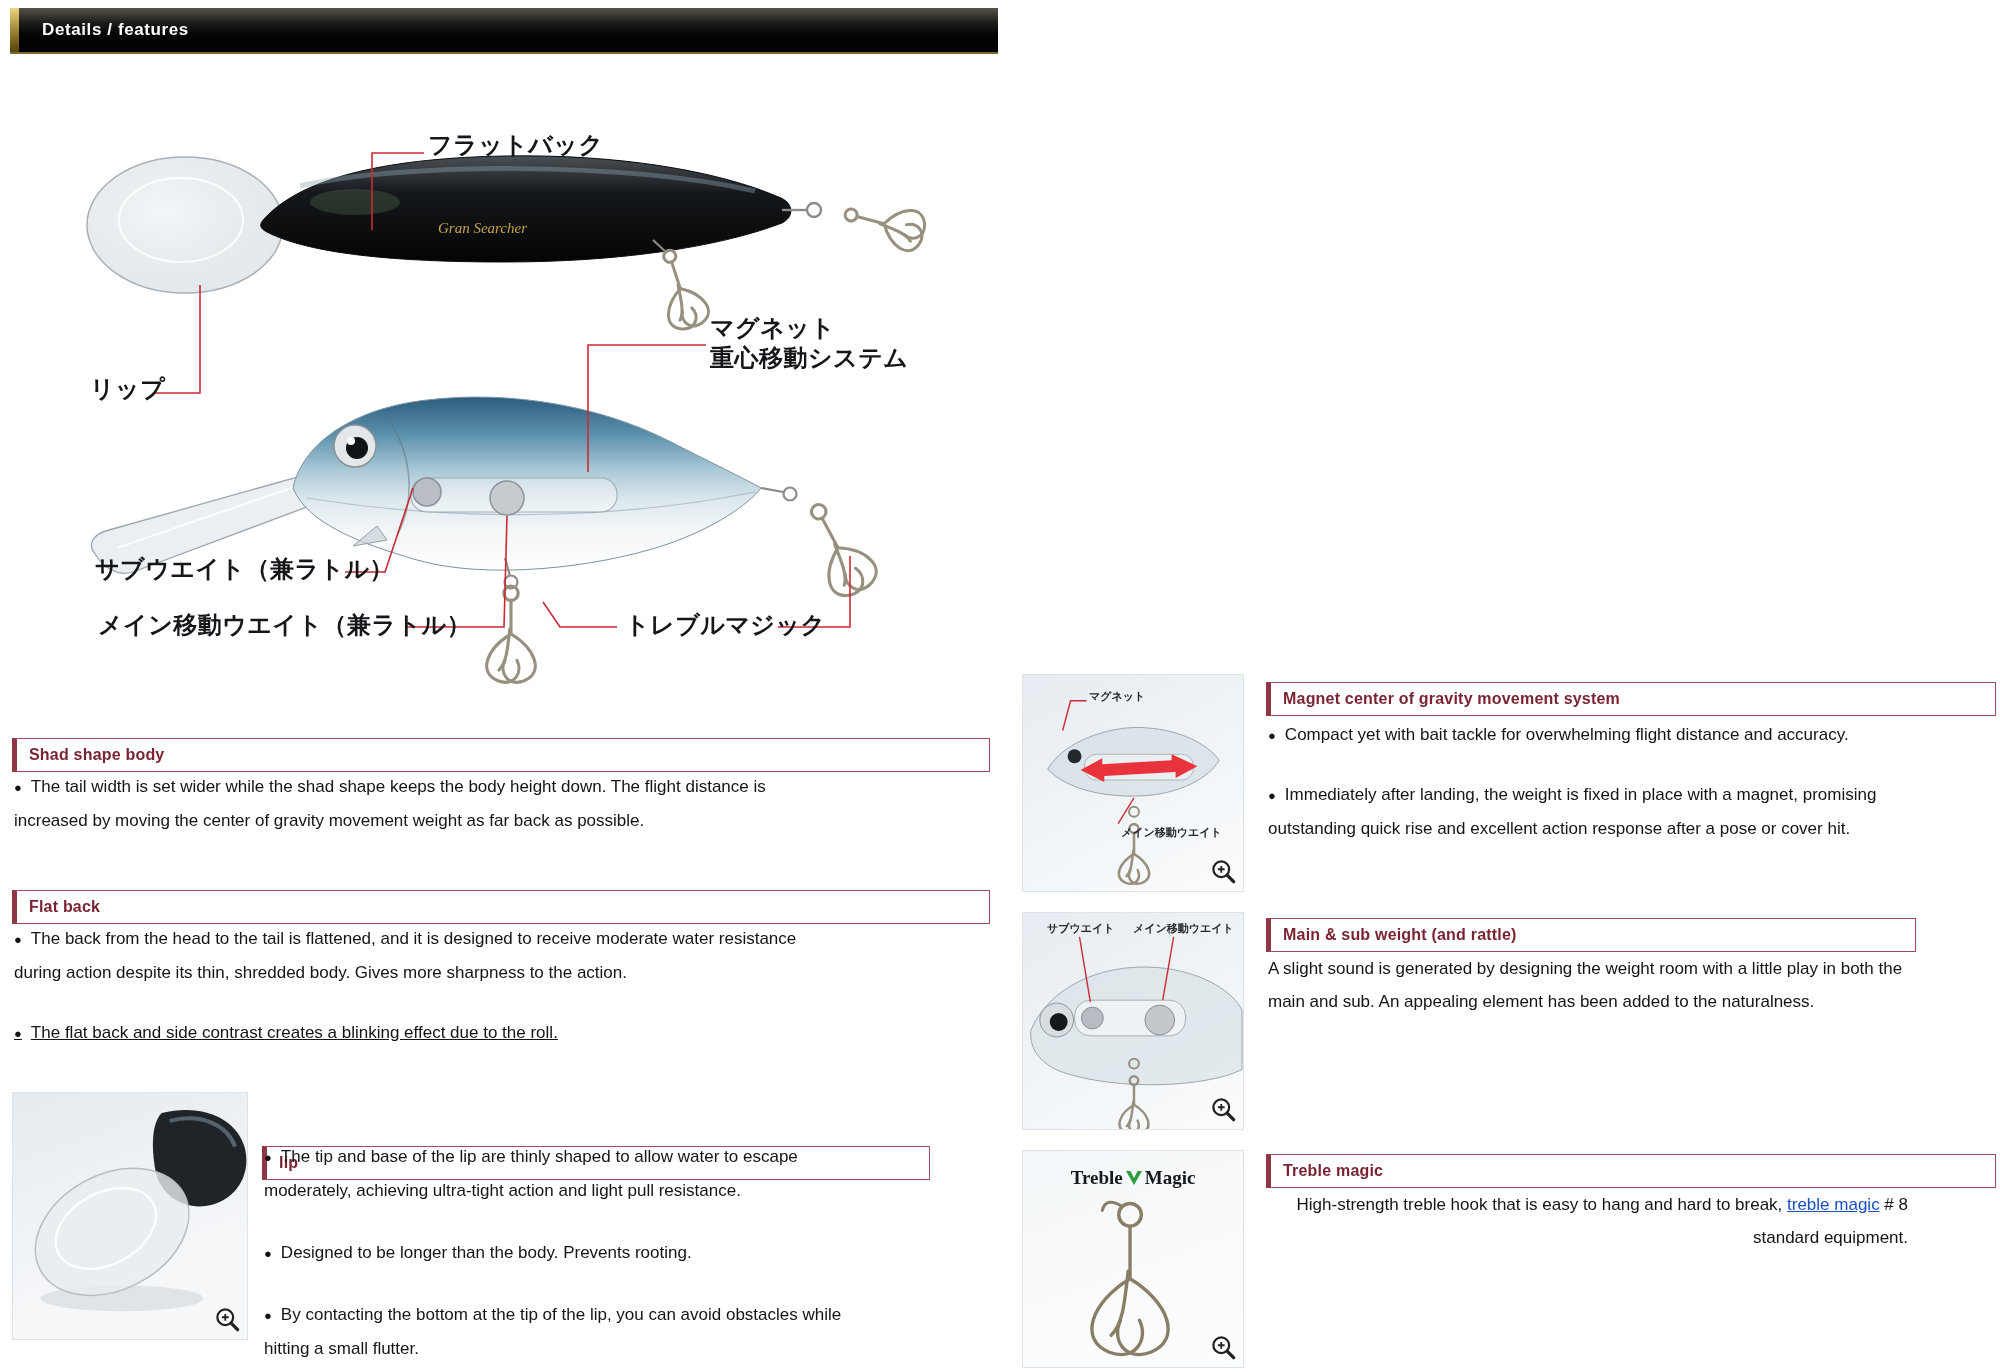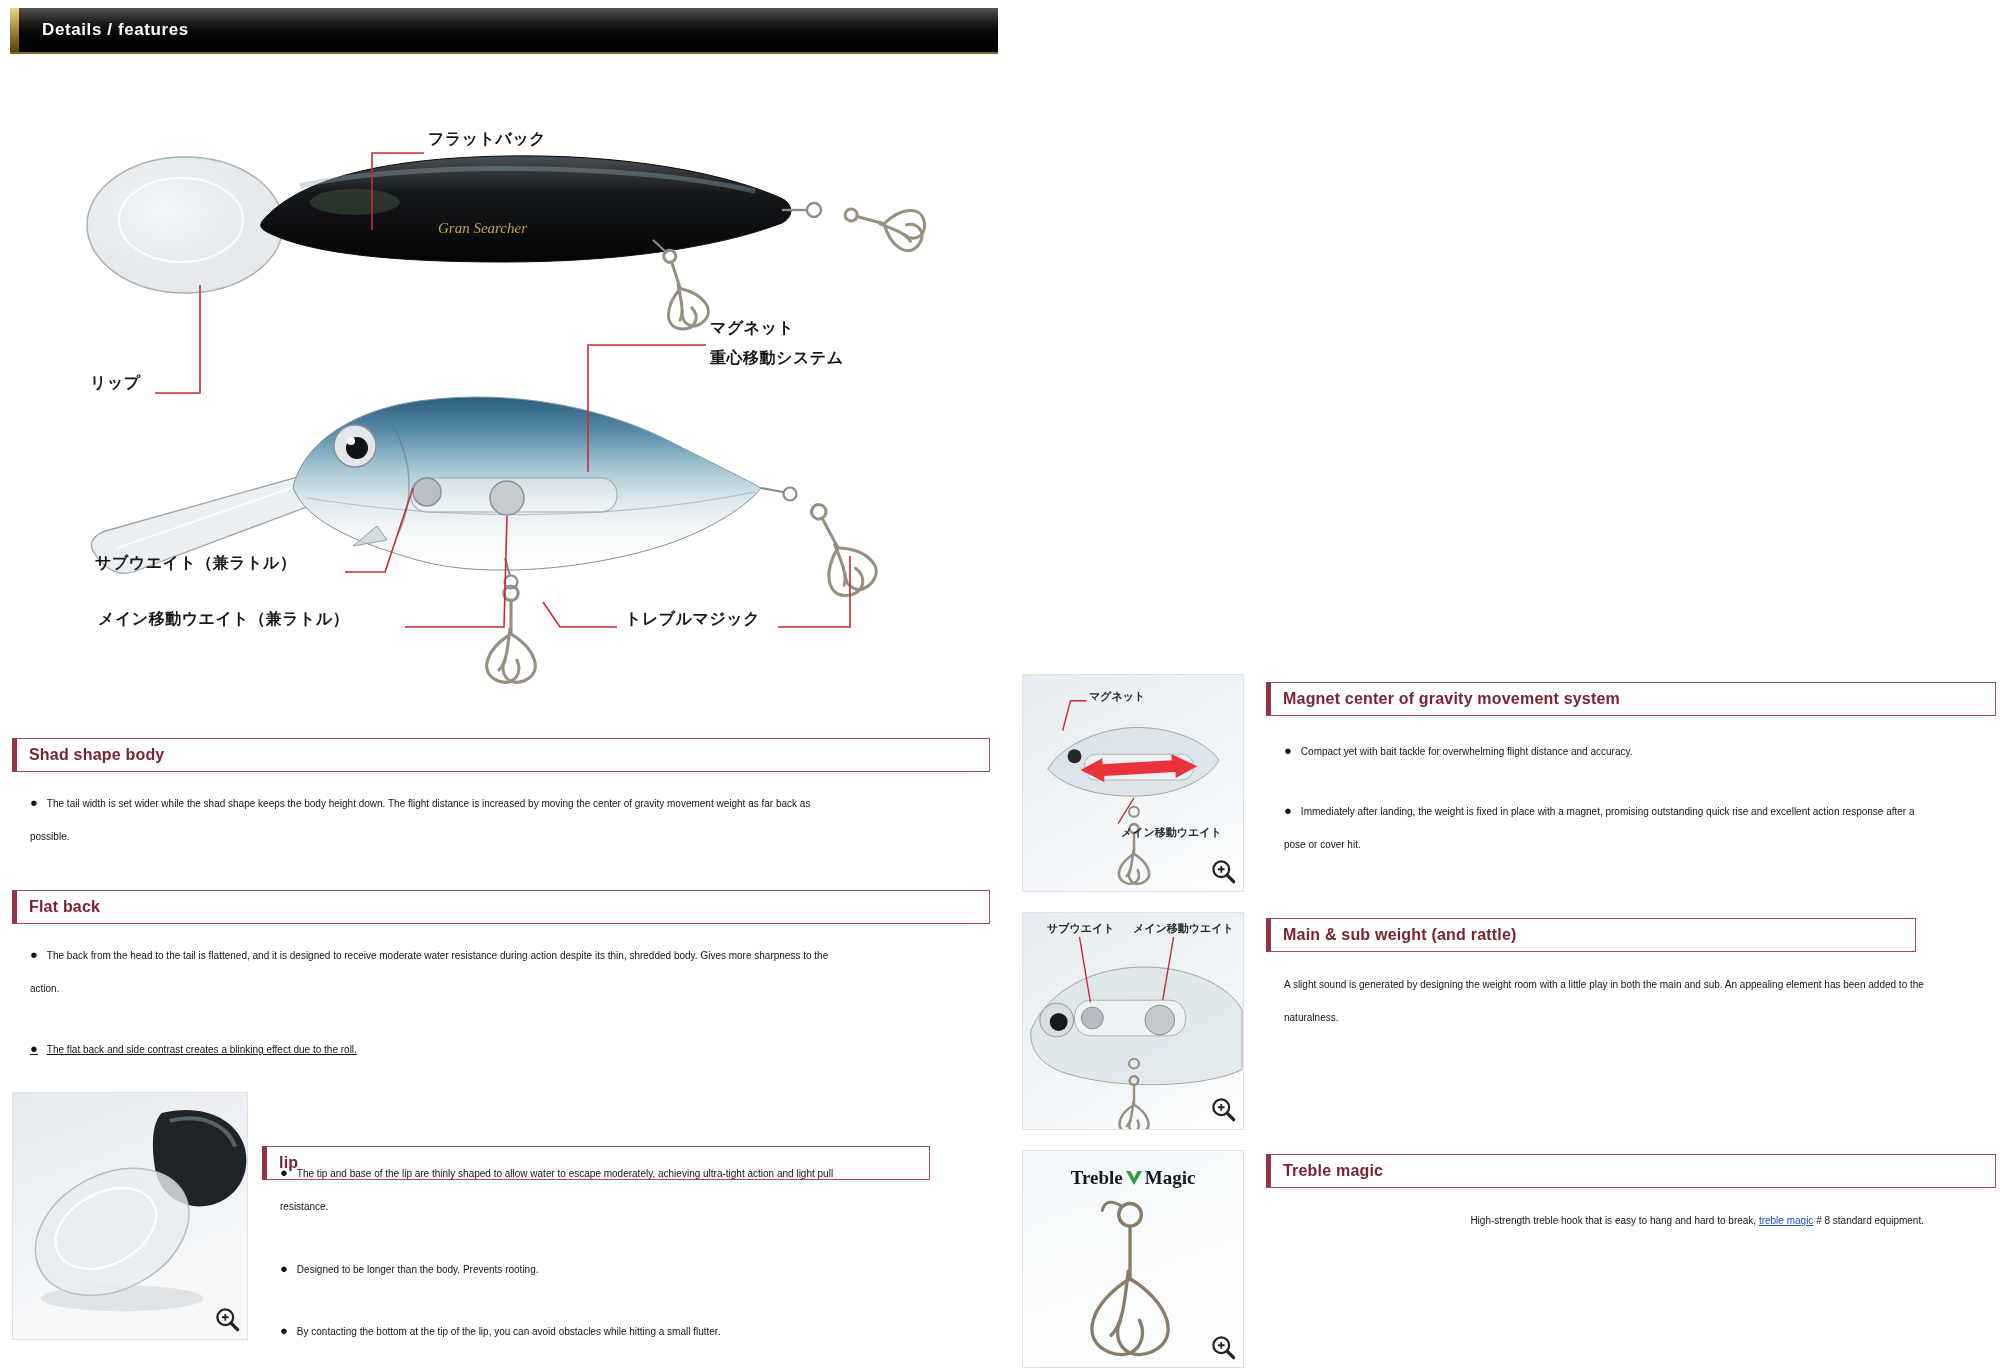--- a/index.html
+++ b/index.html
@@ -26,27 +26,27 @@
 
   
   .sec-box {
     position:absolute; height:34px; background:#fff;
     border:1px solid #a24d5c; border-left:5px solid #8f3545;
     display:flex; align-items:center;margin-top:10px;
   }
   .sec-title { color:#7a2433; font-weight:bold; font-size:16px; padding-left:12px; letter-spacing:.2px; white-space:nowrap; }
 
   
-  .par { position:absolute; margin:16px; font-size:10px; line-height:33px; color:#141414; }
+  .par { position:absolute; margin:0; font-size:17px; line-height:33px; color:#141414; }
   .bullet::before { content:"●"; margin-right:9px; font-size:13px; }
 
   
   .diagram { position:absolute; left:55px; top:85px; width:910px; height:600px; }
   .diagram svg.base { position:absolute; left:0; top:0; width:100%; height:100%; }
-  .dlabel { position:absolute; font-weight:bold; font-size:16px; color:#141619; white-space:nowrap; letter-spacing:.5px; }
+  .dlabel { position:absolute; font-weight:bold; font-size:24px; color:#141619; white-space:nowrap; letter-spacing:.5px; }
   .dlabel.two-line { line-height:30px; }
 
   
   .thumb {
     position:absolute; width:222px; height:218px;
     background:linear-gradient(150deg,#e6ecf1 0%,#f1f5f8 55%,#fbfcfd 100%);
     border:1px solid #dde3e8;
   }
   .thumb svg.fill { position:absolute; left:0; top:0; width:100%; height:100%; }
   .tlabel { position:absolute; font-weight:bold; font-size:11px; color:#23262a; white-space:nowrap; }

